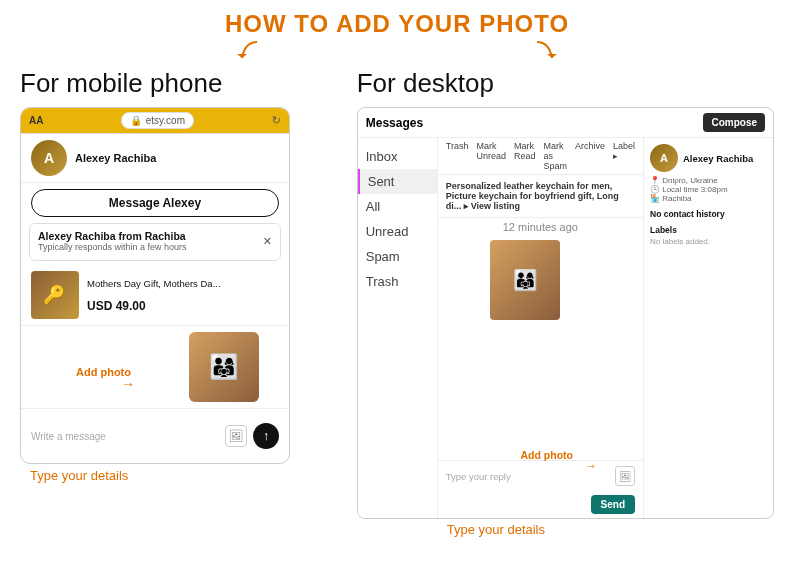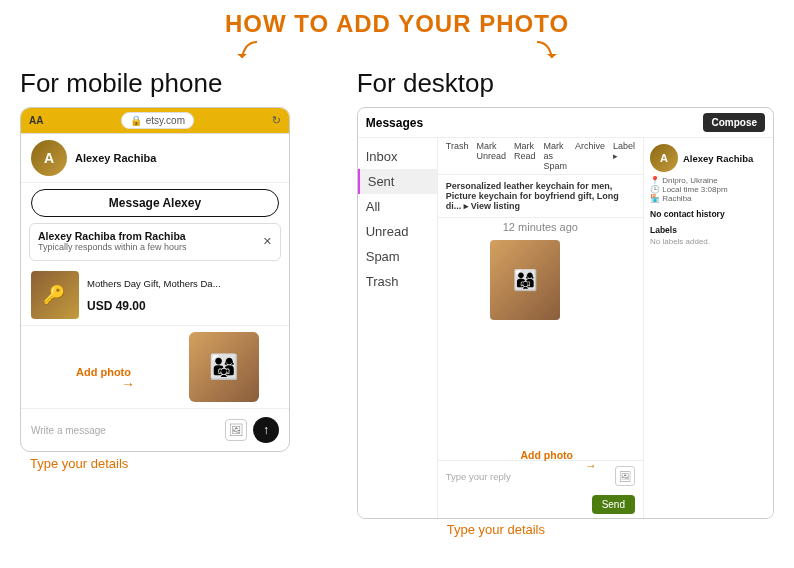--- a/index.html
+++ b/index.html
@@ -198,21 +198,21 @@
     }
     .add-photo-arrow-mobile {
       position: absolute;
       bottom: 18px;
       left: 100px;
       color: #e07000;
       font-size: 14px;
     }
 
     .mobile-input-area {
-      padding: 8px 10px;
+      padding: 14px 10px;
       border-top: 1px solid #eee;
       display: flex;
       align-items: center;
       gap: 6px;
     }
     .mobile-input-text {
       flex: 1;
       font-size: 10px;
       color: #aaa;
     }
@@ -416,26 +416,26 @@
 
     .type-details-desktop {
       color: #e07000;
       font-size: 13px;
       font-weight: 500;
       margin-top: 3px;
       padding-left: 90px;
     }
 
     .desktop-send-btn {
-      background: #4d7c0f;
+      background: #0f766e;
       color: #fff;
       border-radius: 4px;
       padding: 4px 10px;
       font-size: 10px;
-      font-weight: 400;
+      font-weight: 700;
       text-align: right;
       width: fit-content;
       margin: 4px 8px 4px auto;
     }
   </style>
 </head>
 <body>
 
 <div class="main-container">
 

